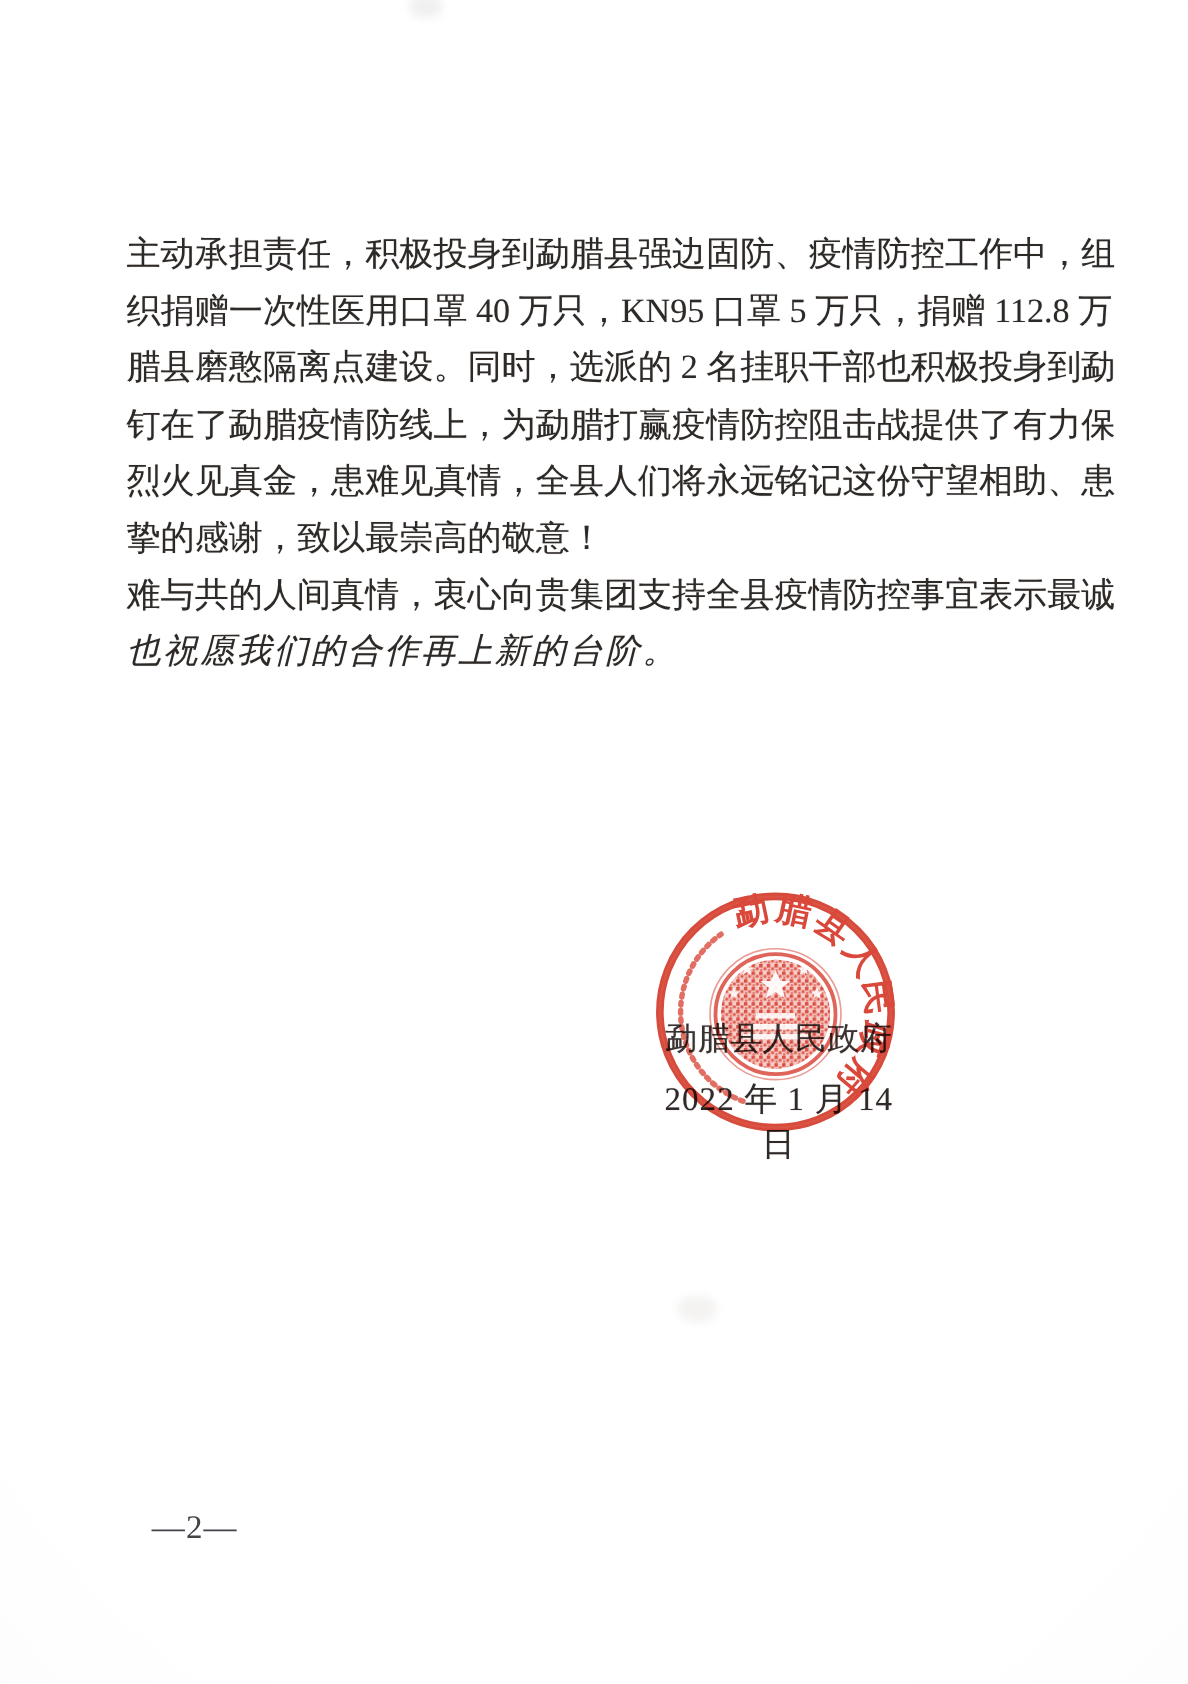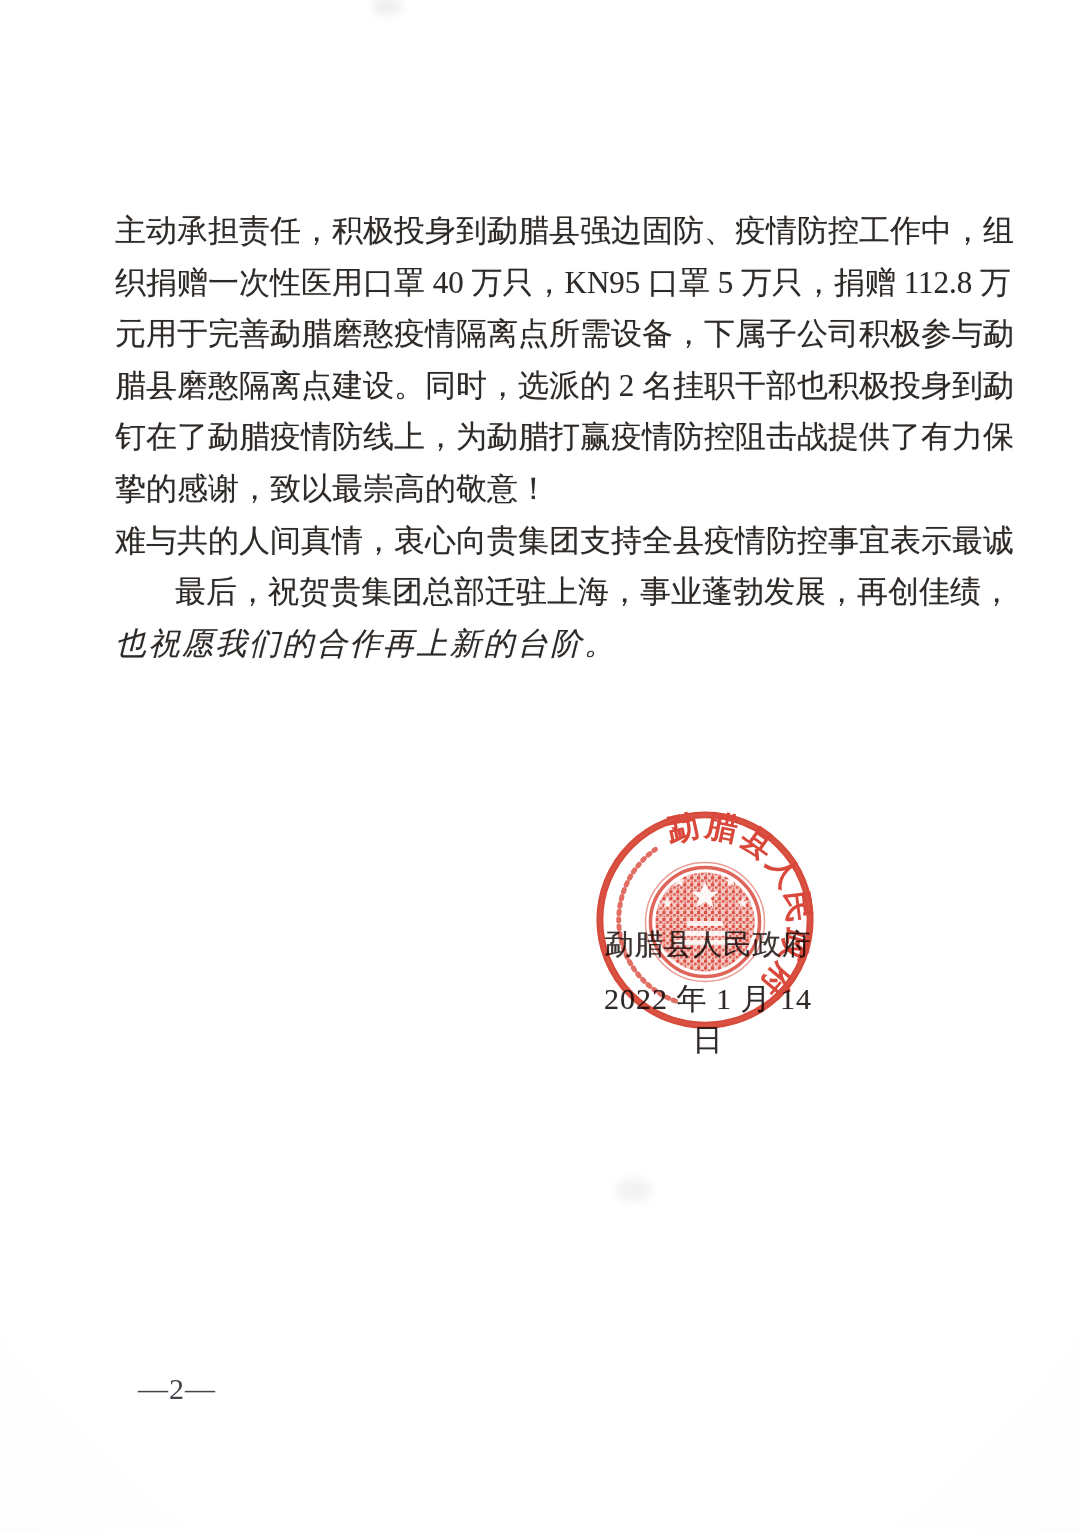--- a/index.html
+++ b/index.html
@@ -104,26 +104,25 @@
 <body>
 
 <div class="page">
 
   <div class="smudge smudge-top"></div>
   <div class="smudge smudge-middle"></div>
 
   <div class="body-text">
     <div class="line">主动承担责任，积极投身到勐腊县强边固防、疫情防控工作中，组</div>
     <div class="line">织捐赠一次性医用口罩 40 万只，KN95 口罩 5 万只，捐赠 112.8 万</div>
-    <div class="line">元用于完善勐腊磨憨疫情隔离点所需设备，下属子公司积极参与勐</div>
     <div class="line">腊县磨憨隔离点建设。同时，选派的 2 名挂职干部也积极投身到勐</div>
     <div class="line">钉在了勐腊疫情防线上，为勐腊打赢疫情防控阻击战提供了有力保</div>
+    <div class="line">烈火见真金，患难见真情，全县人们将永远铭记这份守望相助、患</div>
     <div class="line para-end">挚的感谢，致以最崇高的敬意！</div>
     <div class="line">难与共的人间真情，衷心向贵集团支持全县疫情防控事宜表示最诚</div>
-    <div class="line indent">最后，祝贺贵集团总部迁驻上海，事业蓬勃发展，再创佳绩，</div>
     <div class="line para-end loose">也祝愿我们的合作再上新的台阶。</div>
   </div>
 
   <svg class="seal" viewBox="0 0 240 232" xmlns="http://www.w3.org/2000/svg">
     <defs>
       <pattern id="speck" width="7" height="7" patternUnits="userSpaceOnUse">
         <rect x="0" y="0" width="3.2" height="3.2" fill="#d6392b"></rect>
         <rect x="4" y="3" width="2.6" height="2.6" fill="#db4434"></rect>
         <rect x="1" y="4.6" width="2" height="2" fill="#e25a49"></rect>
       </pattern>

